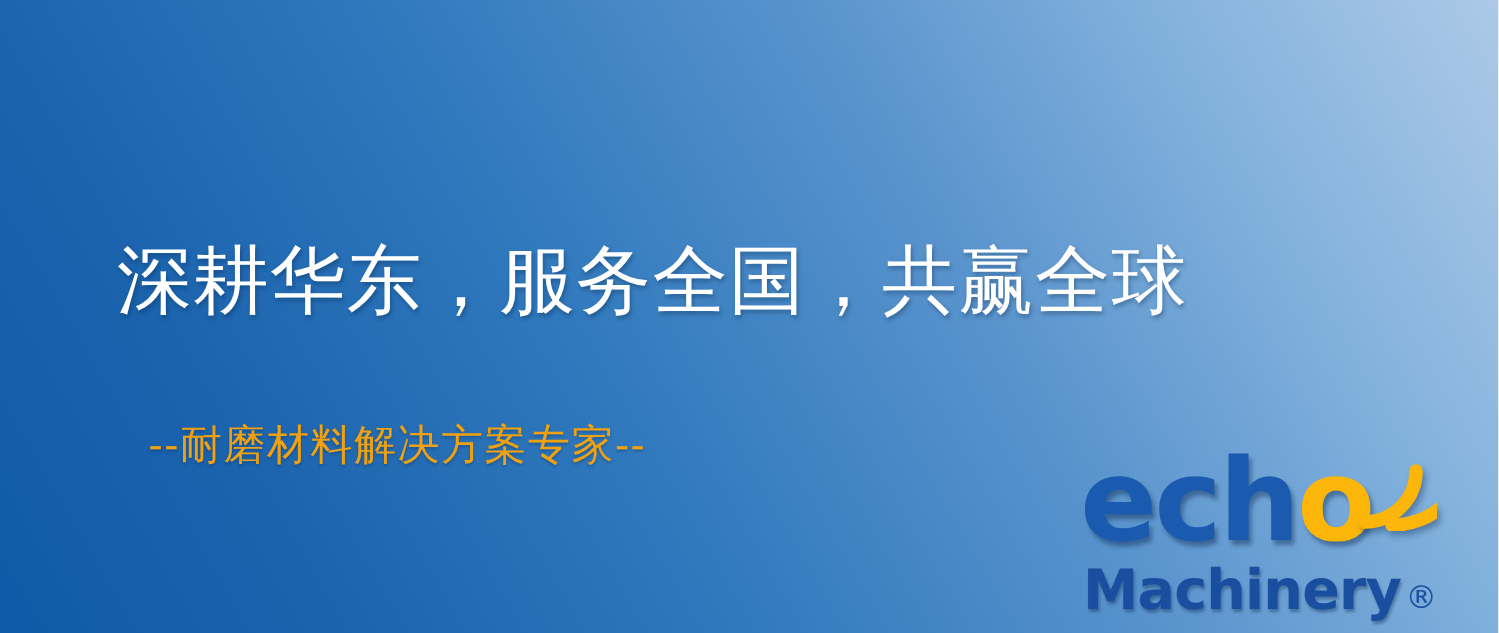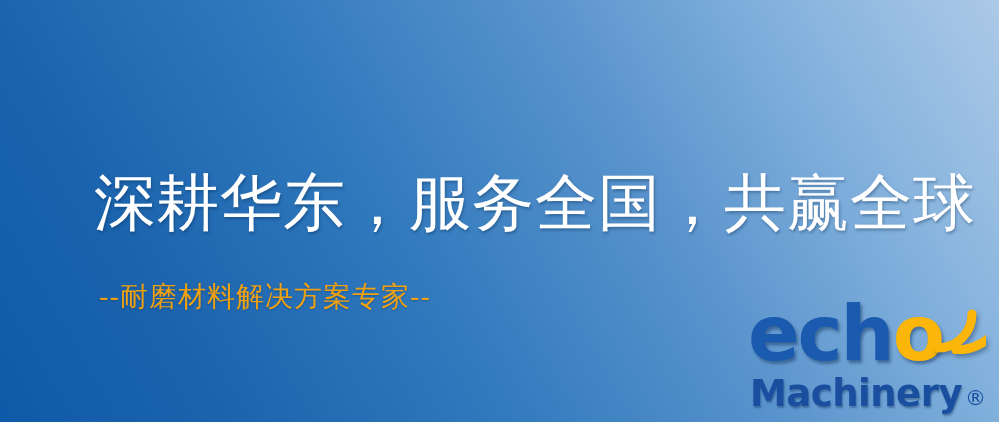--- a/index.html
+++ b/index.html
@@ -22,23 +22,23 @@
       #acc9e7 100%);
     font-family: "Liberation Sans", sans-serif;
     user-select: none;
   }
 
   
   .headline {
     position: absolute;
     left: 78px;
     top: 150px;
-    margin: 16px;
+    margin: 0;
     font-family: "DejaVu Serif", "Liberation Serif", serif;
-    font-size: 62px;
+    font-size: 50px;
     line-height: 74px;
     font-weight: 400;
     color: #ffffff;
     letter-spacing: 1px;
     white-space: nowrap;
     text-shadow: 1px 2px 3px rgba(0, 34, 70, 0.35);
   }
 
   
   .subtitle {
@@ -52,21 +52,21 @@
     font-weight: 400;
     color: #efa112;
     letter-spacing: 1px;
     white-space: nowrap;
     text-shadow: 0 1px 2px rgba(0, 30, 70, 0.30);
   }
 
   
   .logo {
     position: absolute;
-    left: 748px;
+    left: 720px;
     top: 296px;
     width: 251px;
     height: 126px;
   }
   .logo-wordmark {
     position: absolute;
     left: 0;
     top: 0;
     height: 76px;
     display: flex;

